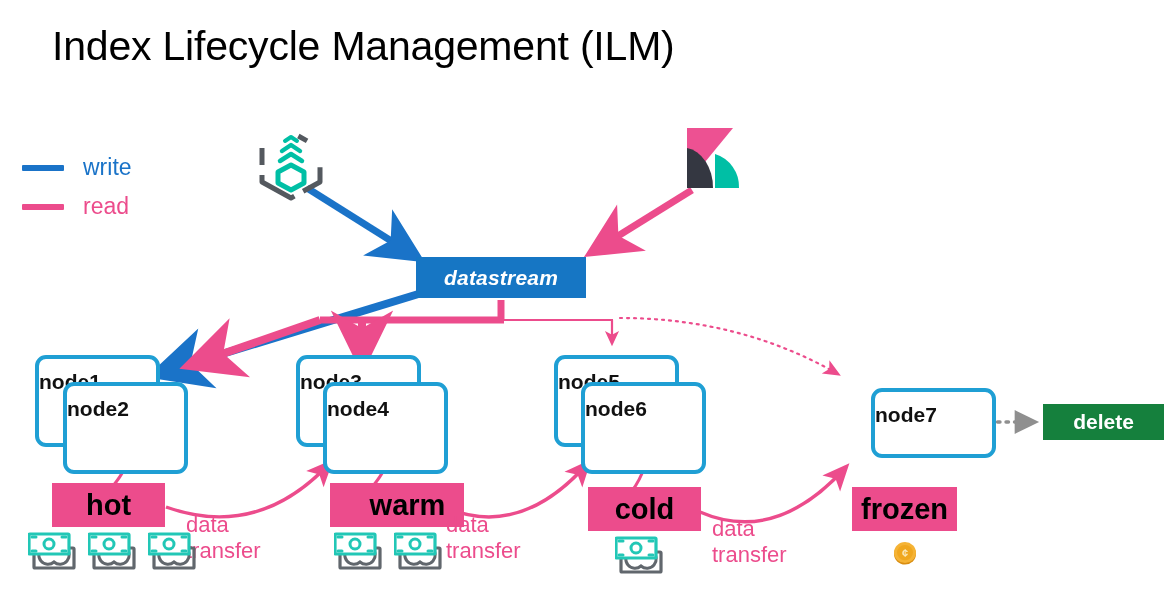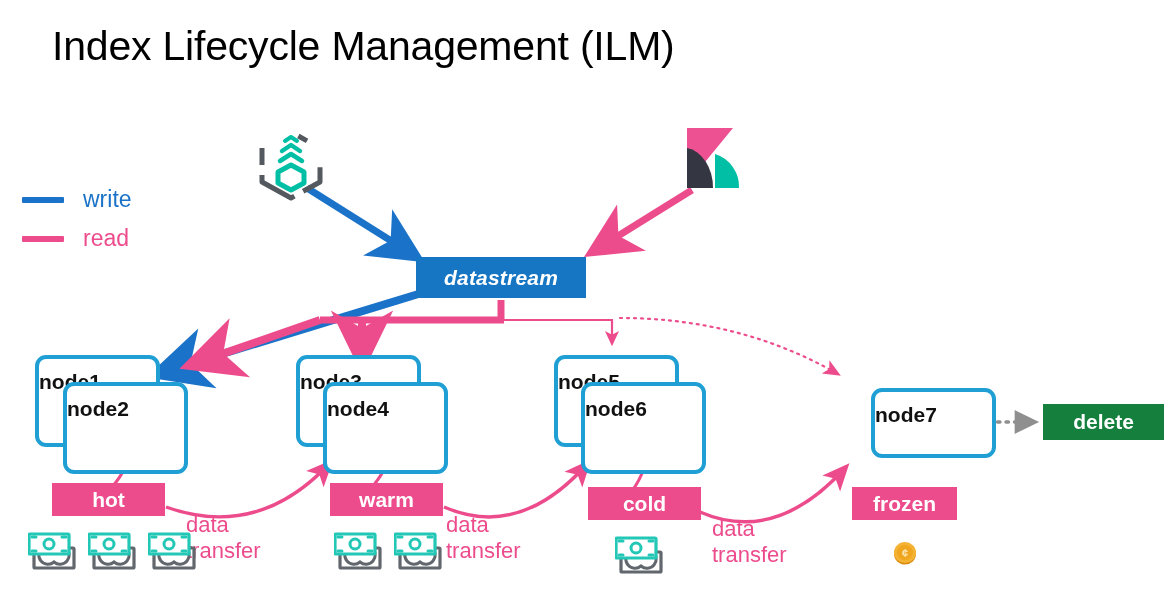--- a/index.html
+++ b/index.html
@@ -33,21 +33,21 @@
     top: 26px;
     font-size: 41px;
     line-height: 1.0;
     color: #000000;
     font-family: "Liberation Sans Narrow", "Liberation Sans", sans-serif;
     letter-spacing: -0.2px;
     white-space: nowrap;
   }
 
   
-  .legend { position: absolute; left: 22px; top: 148px; margin-top: 32px; }
+  .legend { position: absolute; left: 22px; top: 148px; }
   .legend-row {
     display: flex;
     align-items: center;
     height: 39px;
   }
   .legend-swatch {
     width: 42px;
     height: 6px;
     border-radius: 1px;
     margin-right: 19px;
@@ -109,25 +109,25 @@
     font-size: 21px;
     display: flex;
     align-items: center;
     justify-content: center;
     z-index: 4;
   }
 
   
   .phase {
     position: absolute;
-    height: 33px;
+    height: 44px;
     background: #ec4c8c;
-    color: #ffffff;
+    color: #000000;
     font-weight: bold;
-    font-size: 21px;
+    font-size: 29px;
     display: flex;
     align-items: center;
     justify-content: center;
     z-index: 5;
   }
 
   
   .xfer {
     position: absolute;
     color: #ec4c8c;
@@ -270,21 +270,21 @@
       </svg>
     </span>
   </div>
 
   <div class="node node-back" style="left:296px; top:355px;">
     <span class="node-label">node3</span>
   </div>
   <div class="node node-front" style="left:323px; top:382px;">
     <span class="node-label">node4</span>
   </div>
-  <div class="phase" style="left:330px; top:483px; width:113px;">warm</div>
+  <div class="phase" style="left:330px; top:483px; width:113px;padding-left:21px;">warm</div>
   <div class="xfer" style="left:446px; top:512px; width:120px;">data
 transfer</div>
   <div class="costs" style="left:334px; top:530px;">
     <span>
       <svg width="52" height="42" viewBox="0 0 52 42">
         <rect x="6" y="18" width="40" height="20" rx="1" fill="none" stroke="#61676d" stroke-width="3.2"></rect>
         <path d="M14 18 A7 7 0 0 0 26 32 A7 7 0 0 0 38 18" fill="none" stroke="#61676d" stroke-width="3"></path>
         <rect x="1" y="4" width="40" height="20" rx="1" fill="#ffffff" stroke="#22c7b6" stroke-width="3.2"></rect>
         <circle cx="21" cy="14" r="5" fill="none" stroke="#22c7b6" stroke-width="3"></circle>
         <path d="M4 7 L8 7 M4 21 L8 21 M34 7 L38 7 M34 21 L38 21" stroke="#22c7b6" stroke-width="3" stroke-linecap="round"></path>

